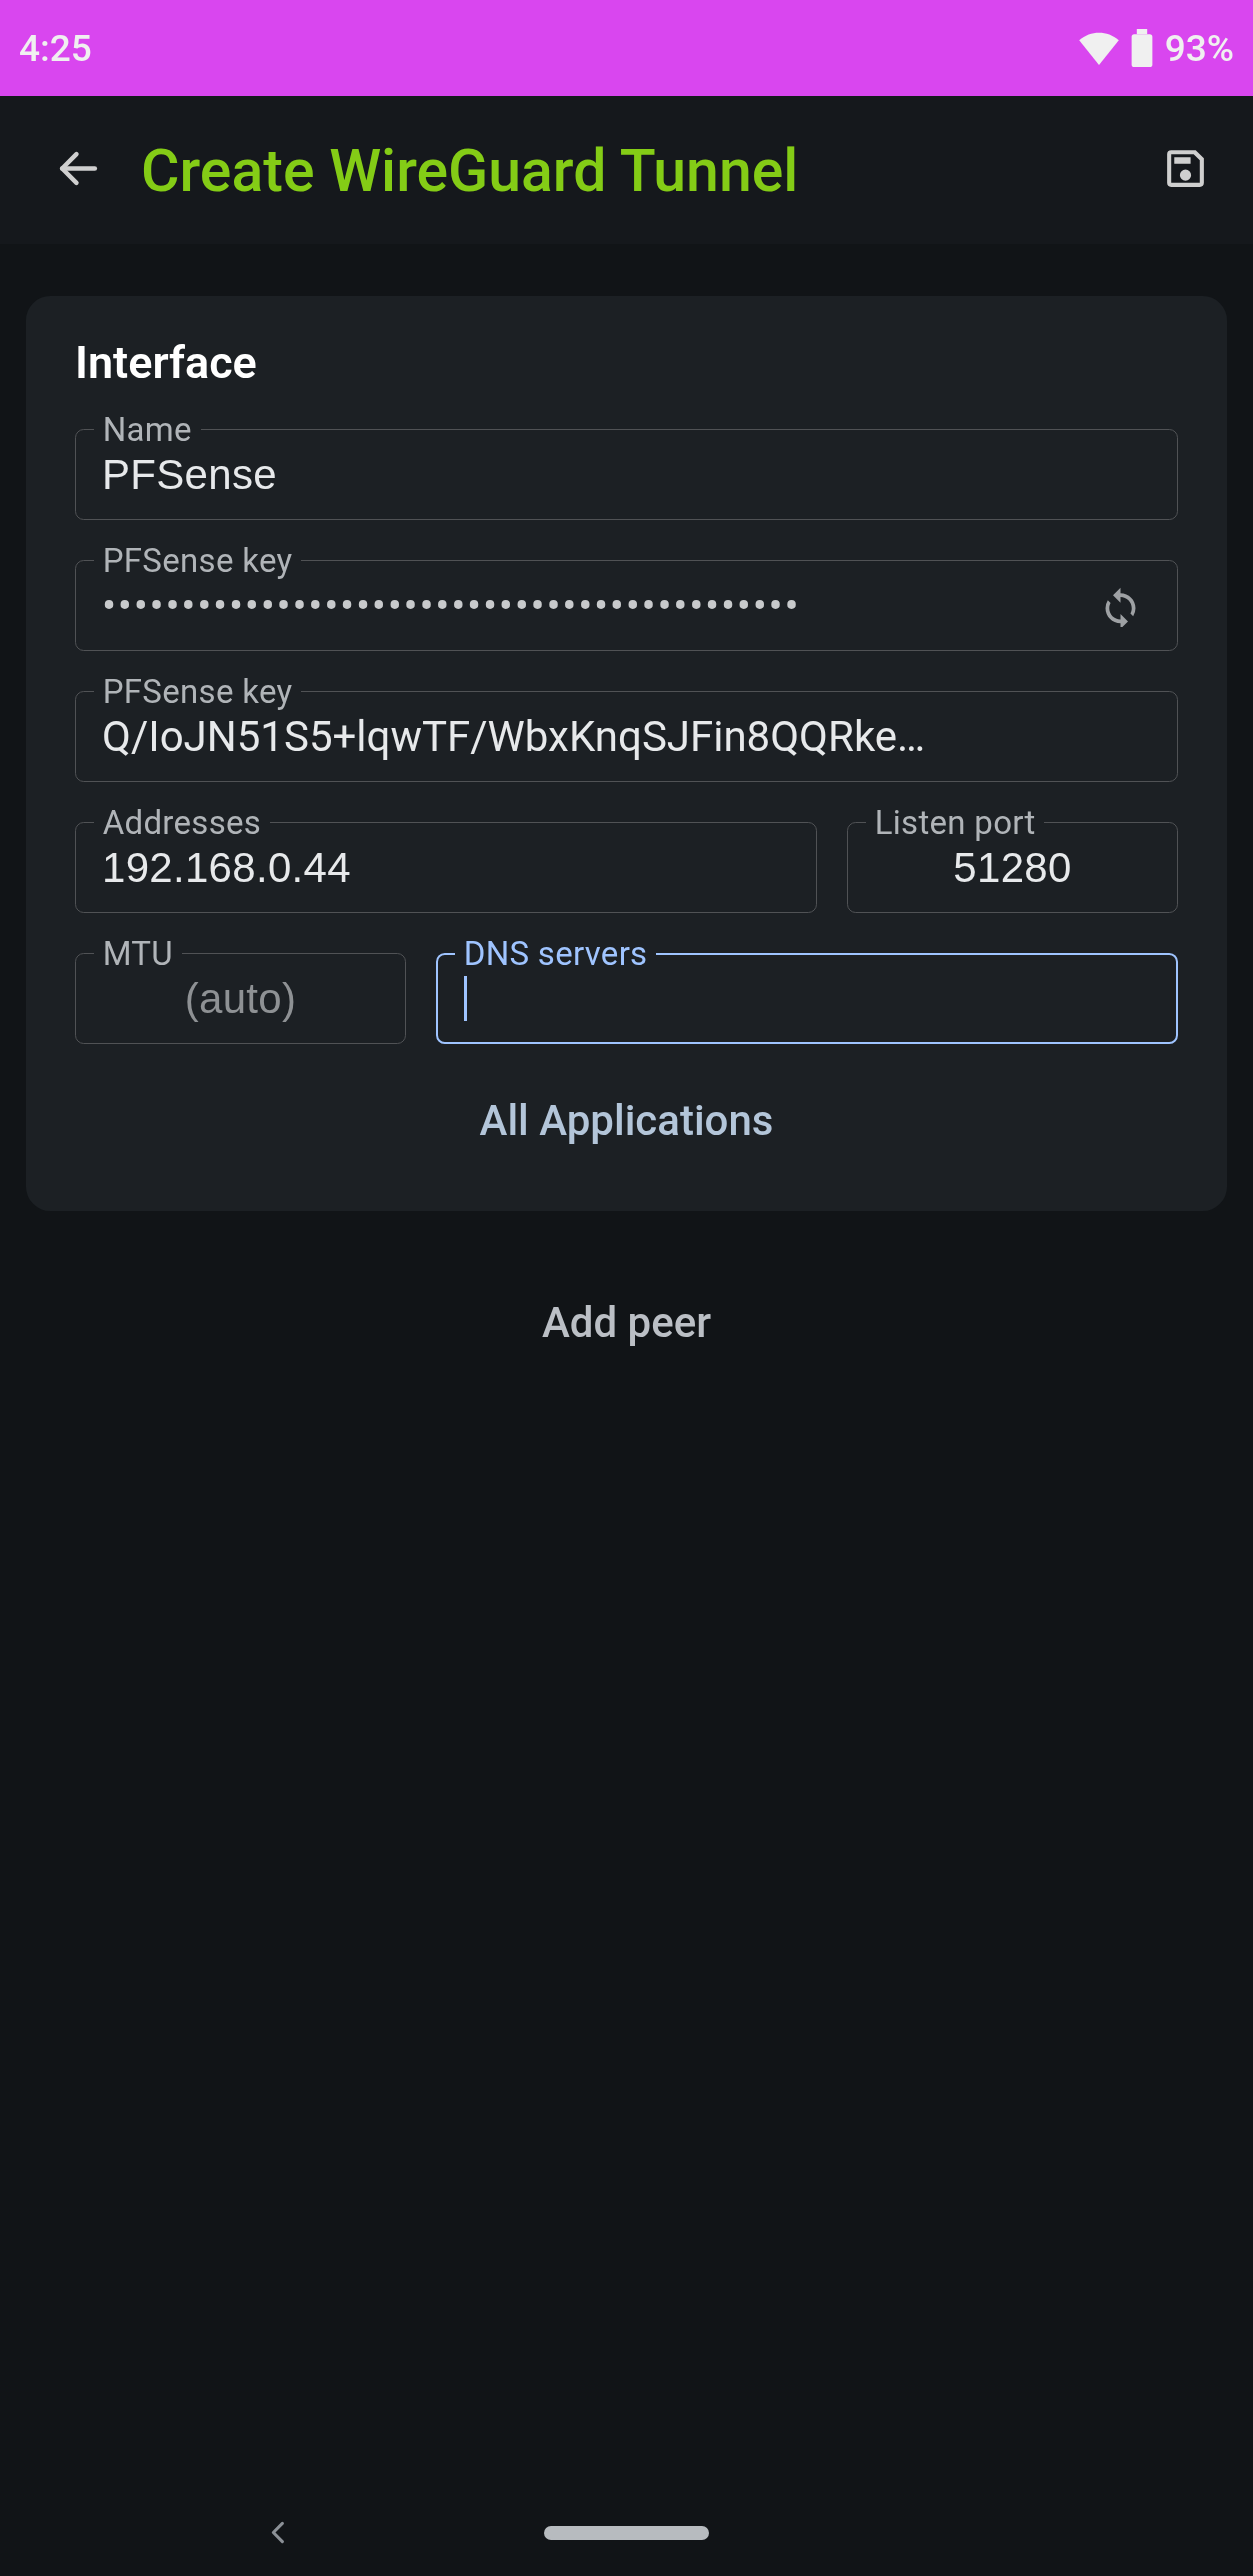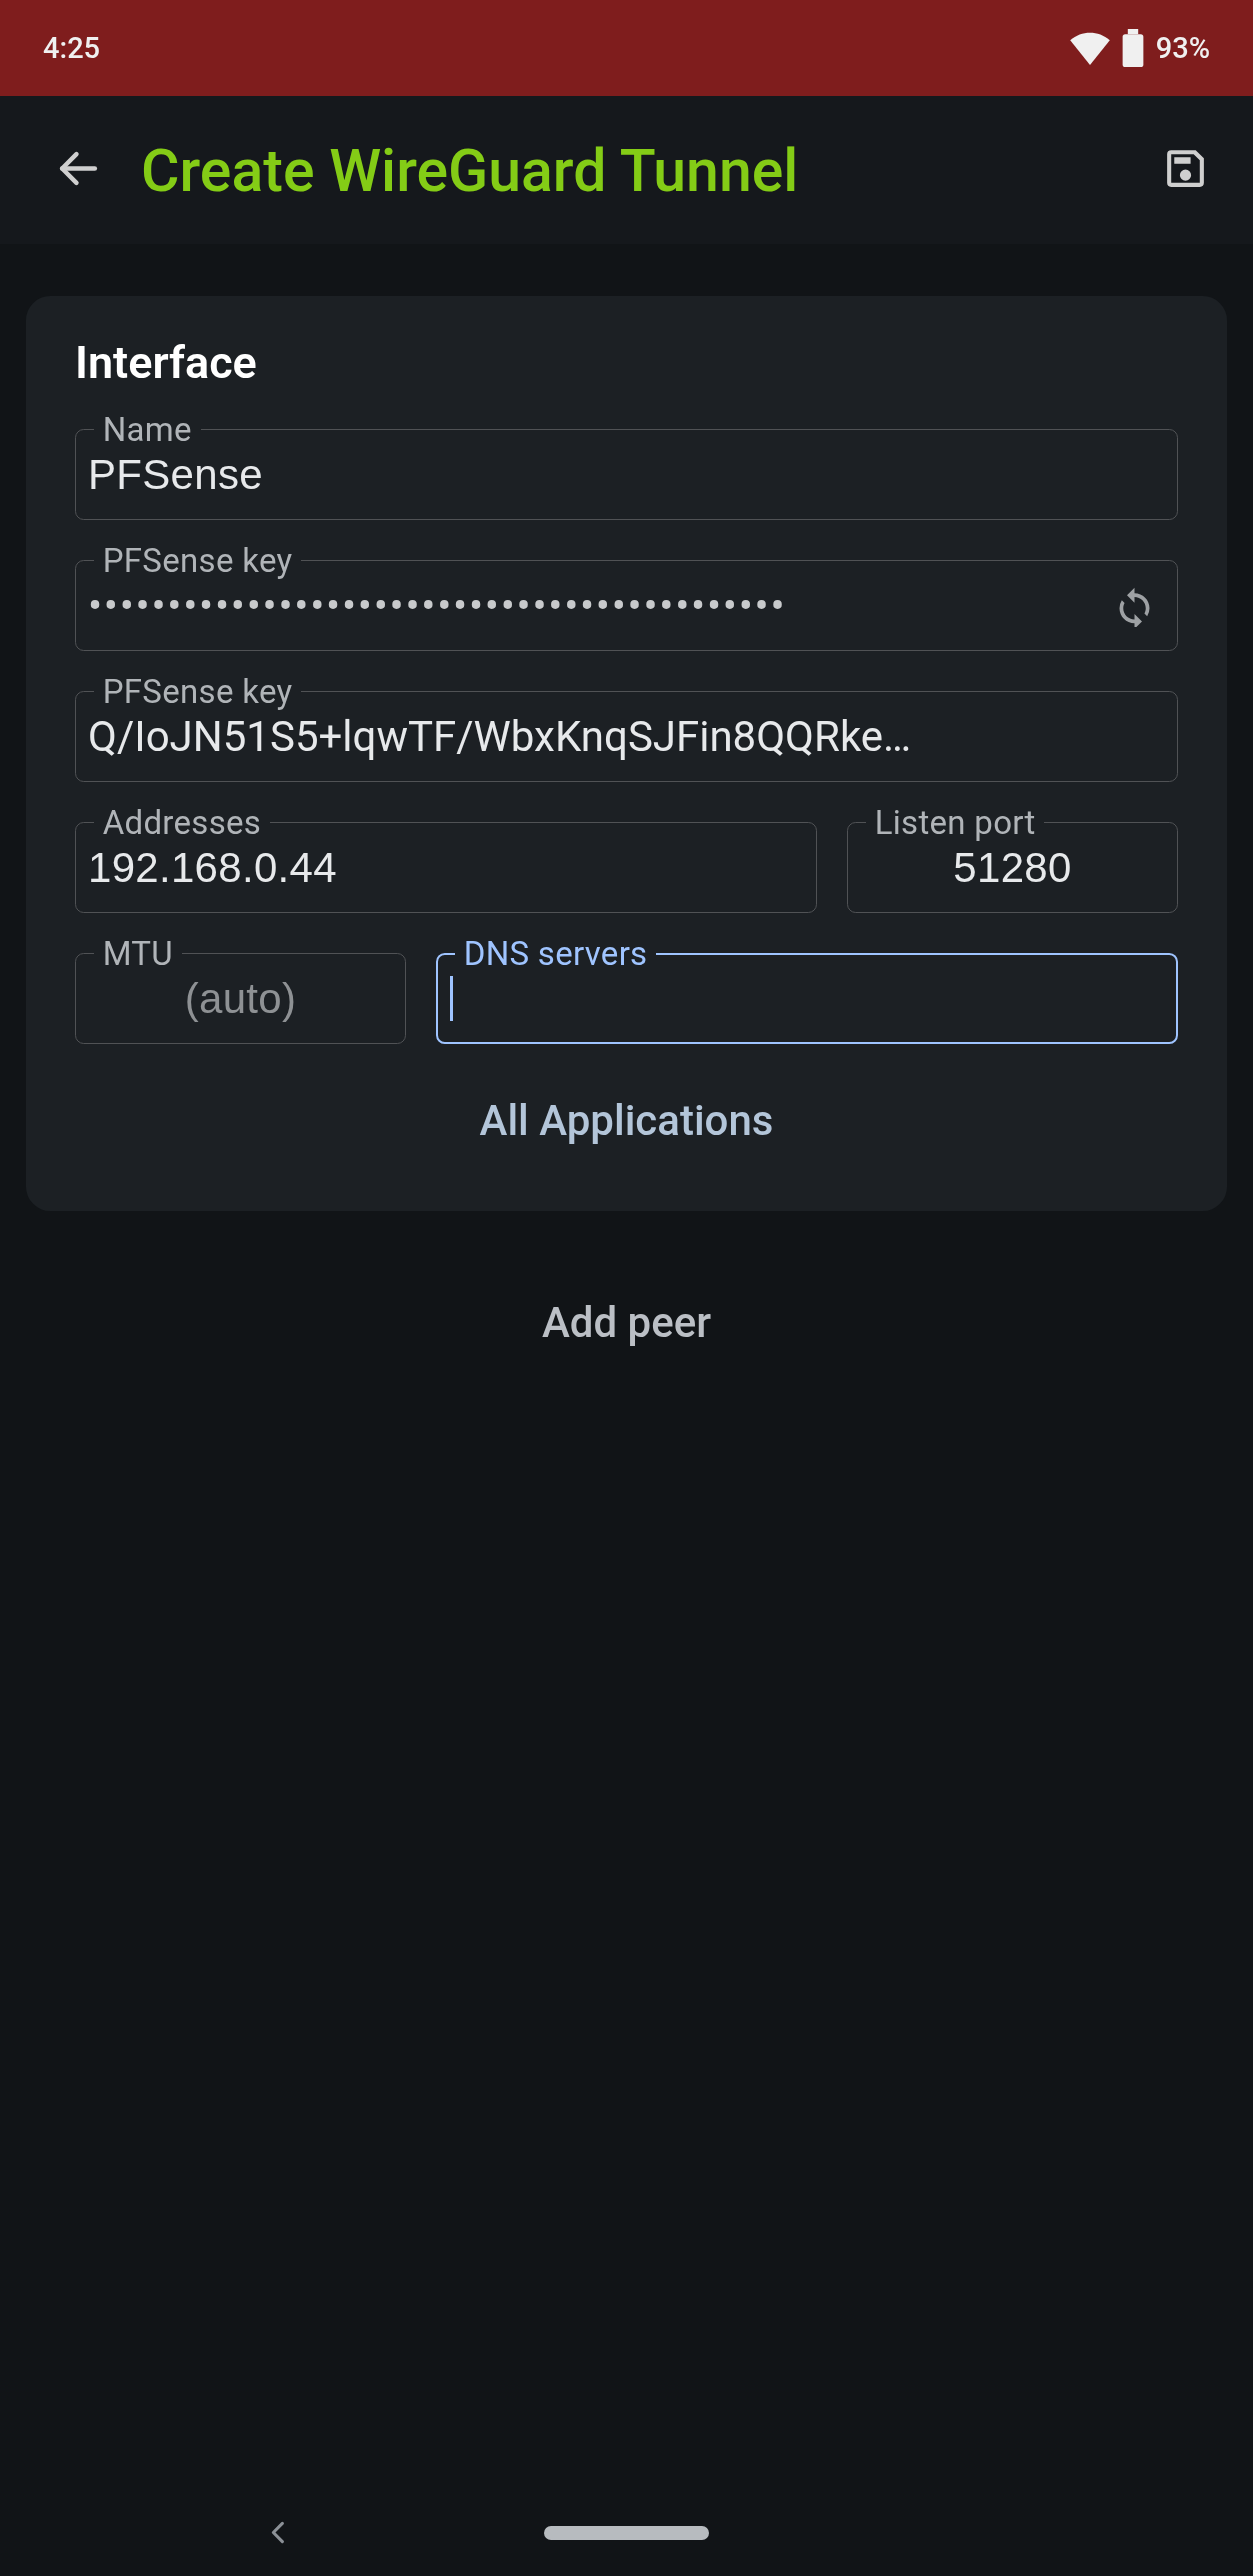--- a/index.html
+++ b/index.html
@@ -11,25 +11,25 @@
     color: #f1f1f1;
     overflow: hidden;
   }
 
   
   .status-bar {
     height: 96px;
     display: flex;
     align-items: center;
     justify-content: space-between;
-    padding: 0 43px;
-    font-size: 29px;
+    padding: 0 19px;
+    font-size: 37px;
     font-weight: 500;
     color: #f0f0f0;
-    background:#7f1d1d;
+    background:#d946ef;
   }
   .status-right { display: flex; align-items: center; gap: 8.7px; }
   .status-right svg { display:block; }
 
   
   .app-bar {
     height: 148px;
     display: flex;
     align-items: center;
     padding: 0 24.4px 0 35px;
@@ -74,21 +74,21 @@
     margin-top: 40px;
     flex: 1 1 0;
   }
   .field-narrow { flex: 0 0 331px; }
   .field .box {
     border: 1.7px solid #505255;
     border-radius: 8.7px;
     height: 91px;
     display:flex;
     align-items:center;
-    padding: 0 12px;
+    padding: 0 26px;
   }
   .field.focused .box { border-color: #9fc4ff; border-width:2.6px;}
   .field .label {
     position:absolute;
     top: -19px;
     left: 19px;
     background: #1c2024;
     padding: 0 8.7px;
     font-size: 33px;
     color:#b0b4b8;

